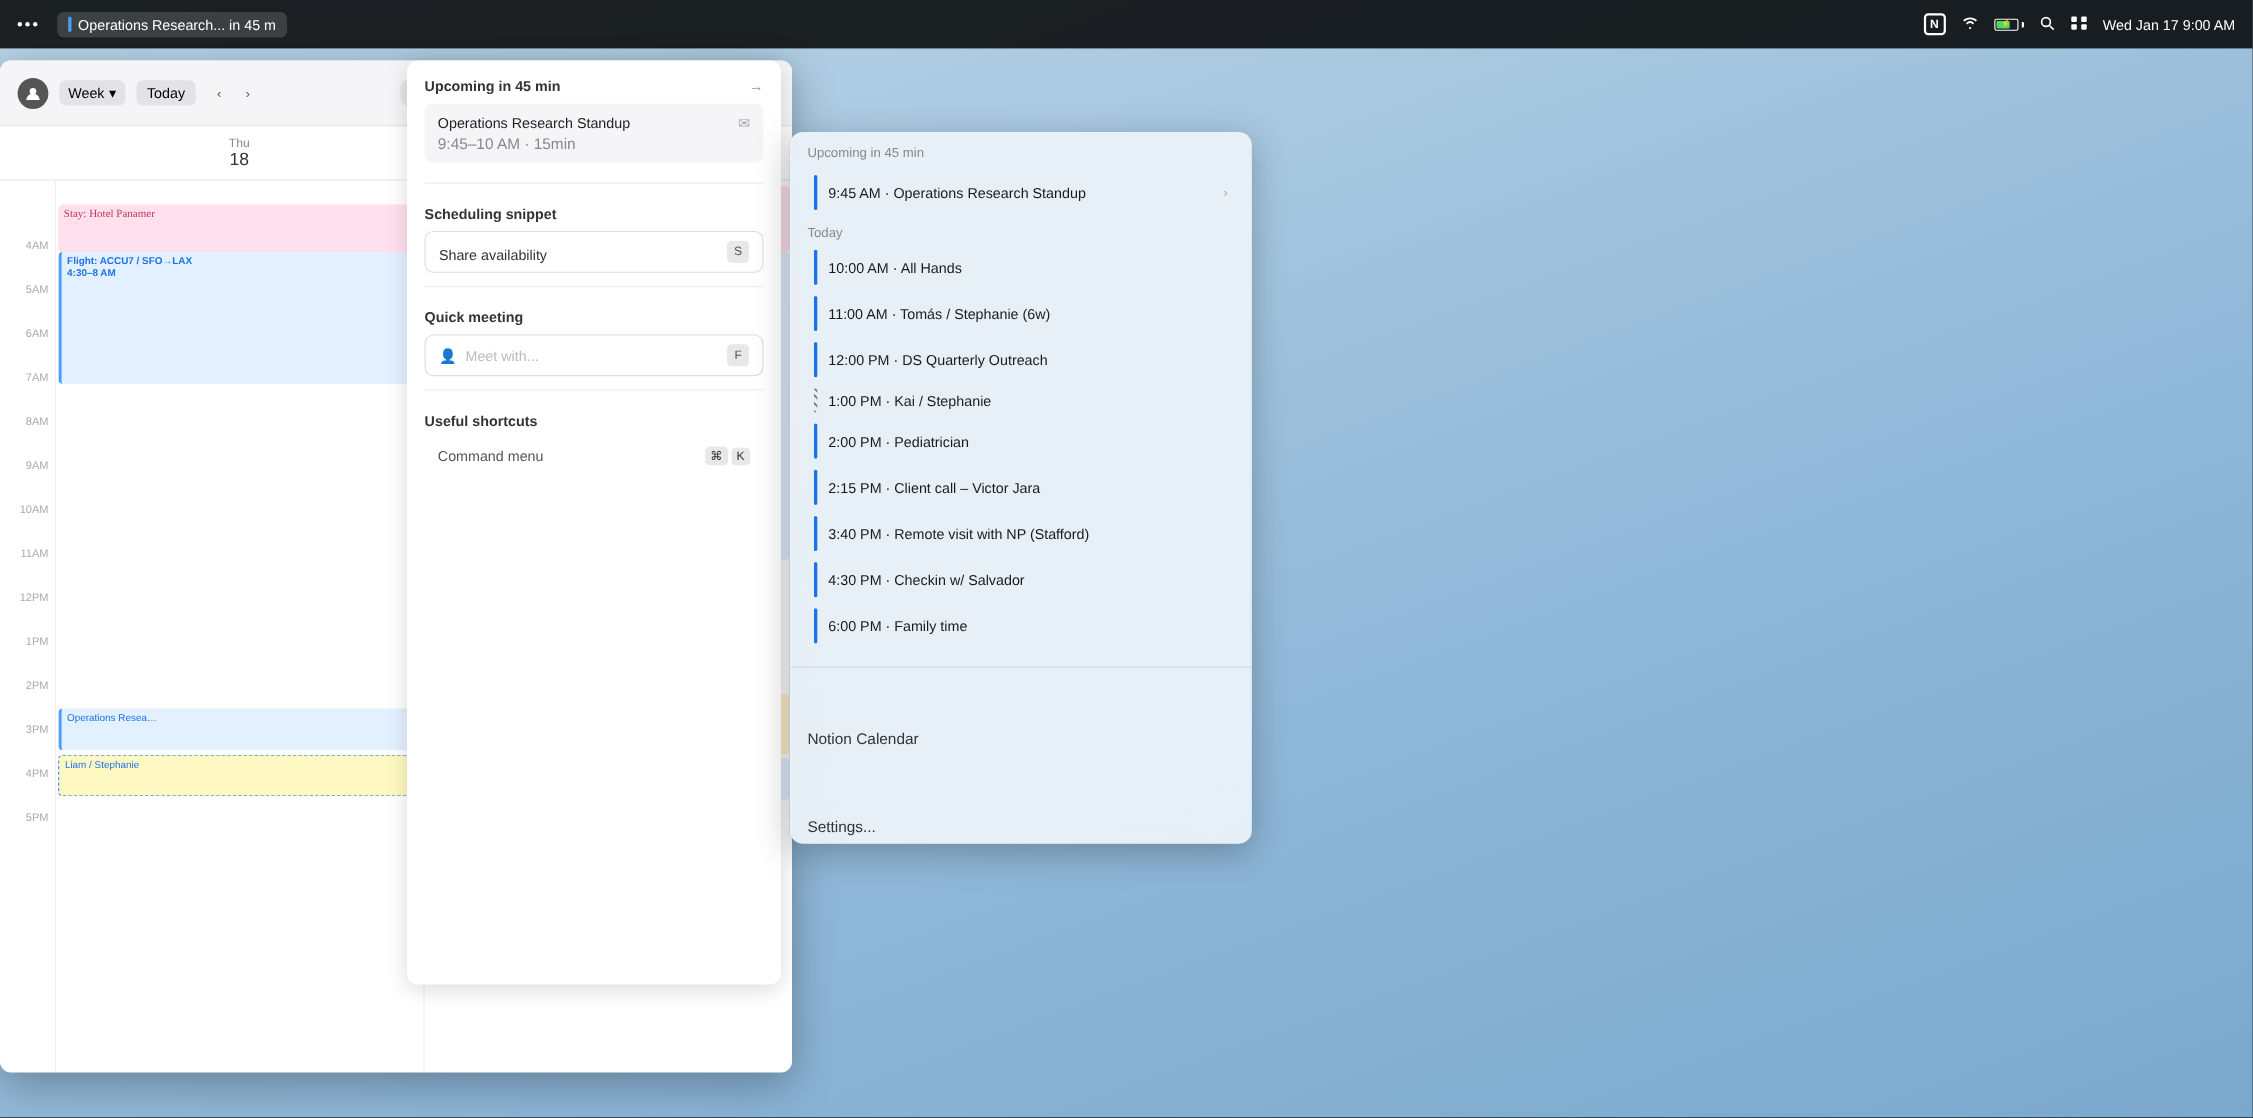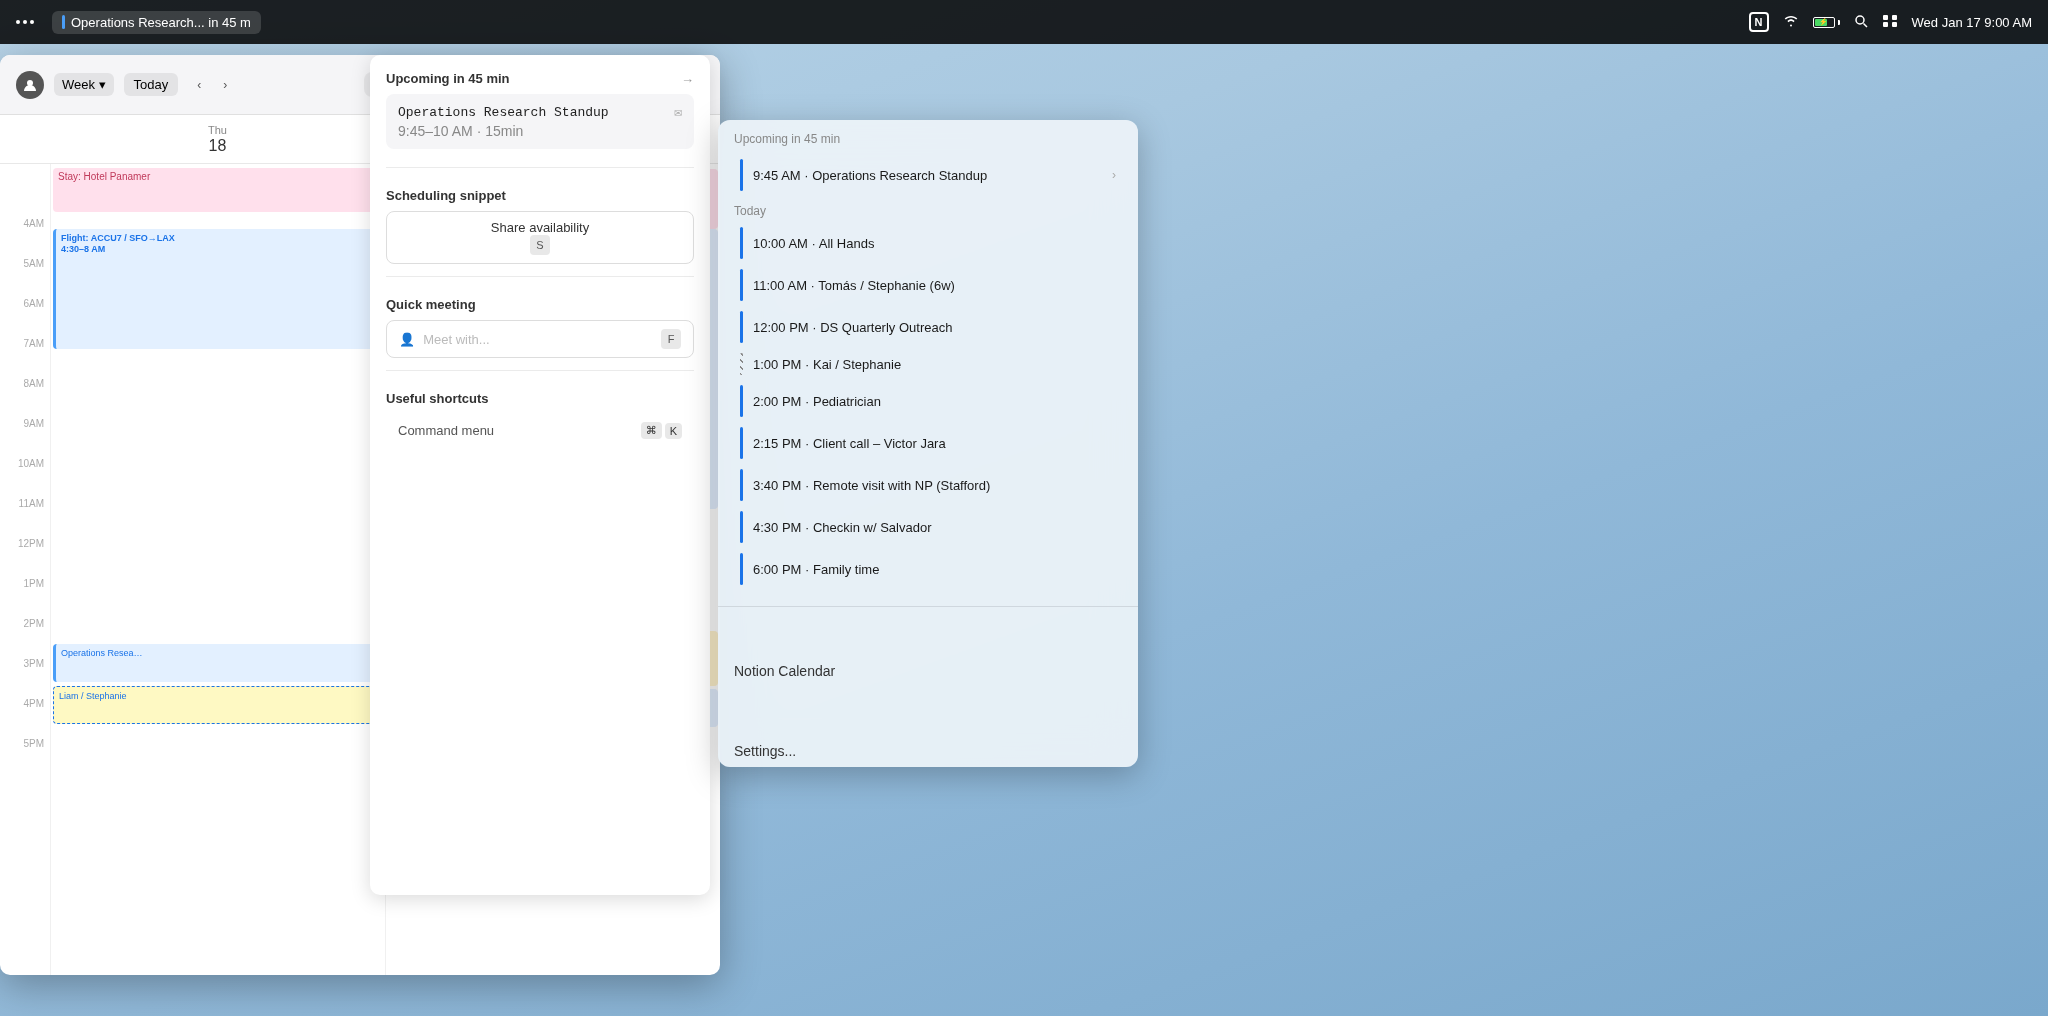--- a/index.html
+++ b/index.html
@@ -322,47 +322,45 @@
       margin-bottom: 6px;
       display: flex;
       flex-direction: column;
       gap: 3px;
     }
     .mini-event-title {
       font-size: 13px;
       font-weight: 500;
       color: #222;
       display: flex;
-      align-items: flex-end;
+      align-items: flex-start;
       justify-content: space-between;
-      font-family: Liberation Mono, monospace;
     }
     .mini-event-time {
       font-size: 14px;
       color: #888;
     }
     .mini-divider {
       height: 1px;
       background: #ebebeb;
       margin: 4px 16px;
     }
 
     
     .share-avail-btn {
       display: flex;
-      align-items: center;
+      align-items: flex-end;
       justify-content: space-between;
       border: 1px solid #ddd;
       border-radius: 8px;
       padding: 8px 12px;
       font-size: 13px;
       color: #333;
       cursor: pointer;
       background: white;
-      flex-direction: column;
     }
     .share-key-badge {
       width: 20px;
       height: 20px;
       background: #e8e8e8;
       border-radius: 4px;
       font-size: 11px;
       display: flex;
       align-items: center;
       justify-content: center;
@@ -608,21 +606,21 @@
           <div class="time-slot">12PM</div>
           <div class="time-slot">1PM</div>
           <div class="time-slot">2PM</div>
           <div class="time-slot">3PM</div>
           <div class="time-slot">4PM</div>
           <div class="time-slot">5PM</div>
         </div>
         <div class="cal-events-area">
 
           <div class="cal-day-col">
-            <div class="cal-event pink" style="top:4px;height:44px;left:2px;right:2px;">
+            <div class="cal-event pink" style="top:22px;height:44px;left:2px;right:2px;font-family:Liberation Serif, serif;">
               <span>Stay: Hotel Panamer</span>
             </div>
             <div class="cal-event blue" style="top:65px;height:120px;background:#e3f0ff;border-left:3px solid #4a9ef8;">
               <span style="font-size:9px;font-weight:600;color:#1a73e8;">Flight: ACCU7 / SFO→LAX<br>4:30–8 AM</span>
             </div>
             <div class="cal-event blue" style="top:480px;height:38px;background:#e3f0ff;border-left:3px solid #4a9ef8;">
               <span style="font-size:9px;color:#1a73e8;">Operations Resea…</span>
             </div>
             <div class="cal-event blue-outline" style="top:522px;height:38px;">
               <span style="font-size:9px;">Liam / Stephanie</span>

